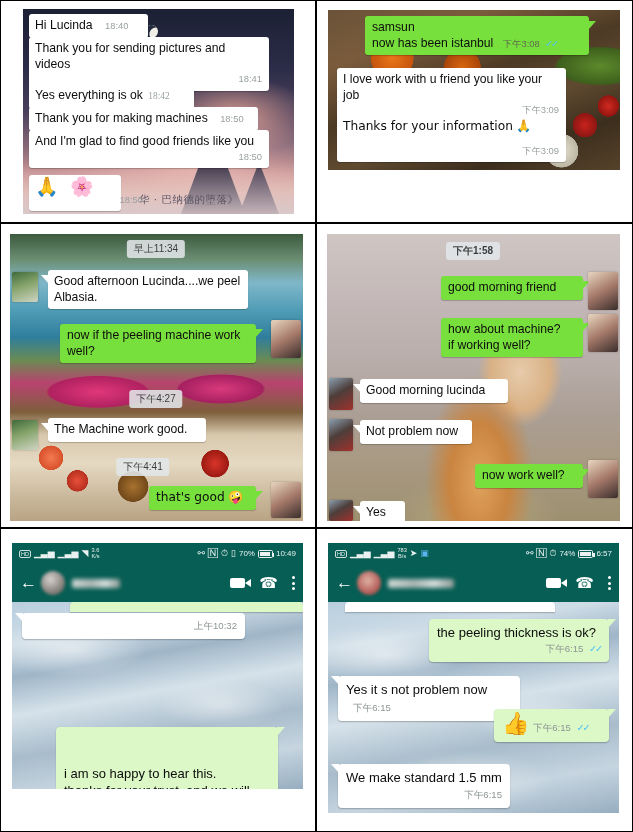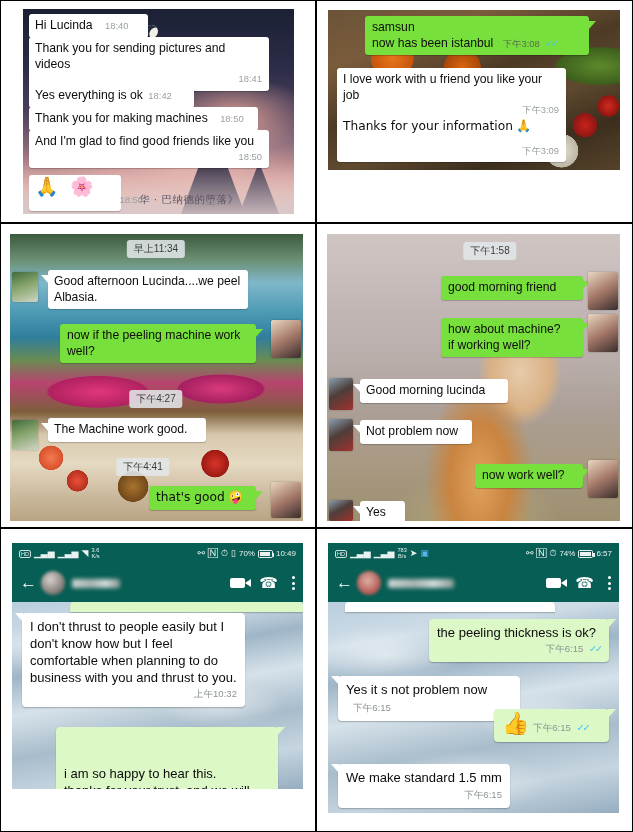--- a/index.html
+++ b/index.html
@@ -207,21 +207,21 @@
         <span class="tm" style="margin-left:9px;">18:40</span>
       </div>
 
       <div class="bub in" style="left:6px;top:28px;width:240px;">
         <div>Thank you for sending pictures and videos</div>
         <div class="tmRow"><span class="tm">18:41</span></div>
       </div>
 
       <div class="bub in" style="left:6px;top:75px;width:165px;">
         <span>Yes everything is ok</span>
-        <span class="tm" style="margin-left:2px;">18:42</span>
+        <span class="tm" style="margin-left:2px;font-family:Liberation Serif, serif;">18:42</span>
       </div>
 
       <div class="bub in" style="left:6px;top:98px;width:229px;">
         <span>Thank you for making machines</span>
         <span class="tm" style="margin-left:9px;">18:50</span>
       </div>
 
       <div class="bub in" style="left:6px;top:121px;width:240px;">
         <div>And I'm glad to find good friends like you</div>
         <div class="tmRow"><span class="tm">18:50</span></div>
@@ -283,21 +283,21 @@
       <div class="bub outBright tail-r" style="left:139px;top:252px;width:107px;">
         <div class="emoji">that's good 🤪</div>
       </div>
       <div class="thumb" style="right:2px;top:248px;width:30px;height:36px;background:linear-gradient(150deg,#e8d6c0,#a5796a 50%,#3a2e2c);"></div>
     </div>
   </div>
 
   <div class="cell">
     <div class="screen corgi" style="left:10px;top:10px;width:293px;height:287px;">
 
-      <div class="daystamp" style="left:163px;top:8px;">下午1:58</div>
+      <div class="daystamp" style="left:146px;top:8px;font-weight:bold;">下午1:58</div>
 
       <div class="bub outBright tail-r" style="left:114px;top:42px;width:142px;">
         <div>good morning friend</div>
       </div>
       <div class="thumb" style="right:2px;top:38px;width:30px;height:38px;background:linear-gradient(150deg,#e8d6c0,#a5796a 50%,#3a2e2c);"></div>
 
       <div class="bub outBright tail-r" style="left:114px;top:84px;width:142px;">
         <div style="white-space:pre-line;">how about machine?
 if working well?</div>
       </div>
@@ -365,21 +365,20 @@
               <i></i>
             </span>
         </span>
       </div>
 
       <div class="sky" style="top:59px;bottom:0;"></div>
 
       <div class="pb out" style="position:absolute;left:58px;top:59px;width:233px;height:7px;border-radius:4px 4px 0 0;"></div>
 
       <div class="pb in pb-tail-l" style="left:10px;top:70px;width:223px;">
-        <div>I don't thrust to people easily but I  don't know how but I feel comfortable when planning to do business with you and thrust to you.</div>
         <div style="text-align:right;margin-top:-2px;"><span class="tm">上午10:32</span></div>
       </div>
 
       <div class="pb out pb-tail-r" style="left:44px;top:184px;width:222px;">
         <div style="white-space:pre-line;margin-top:33px;">i am so happy to hear this.
 thanks for your trust. and we will</div>
       </div>
     </div>
   </div>
 

